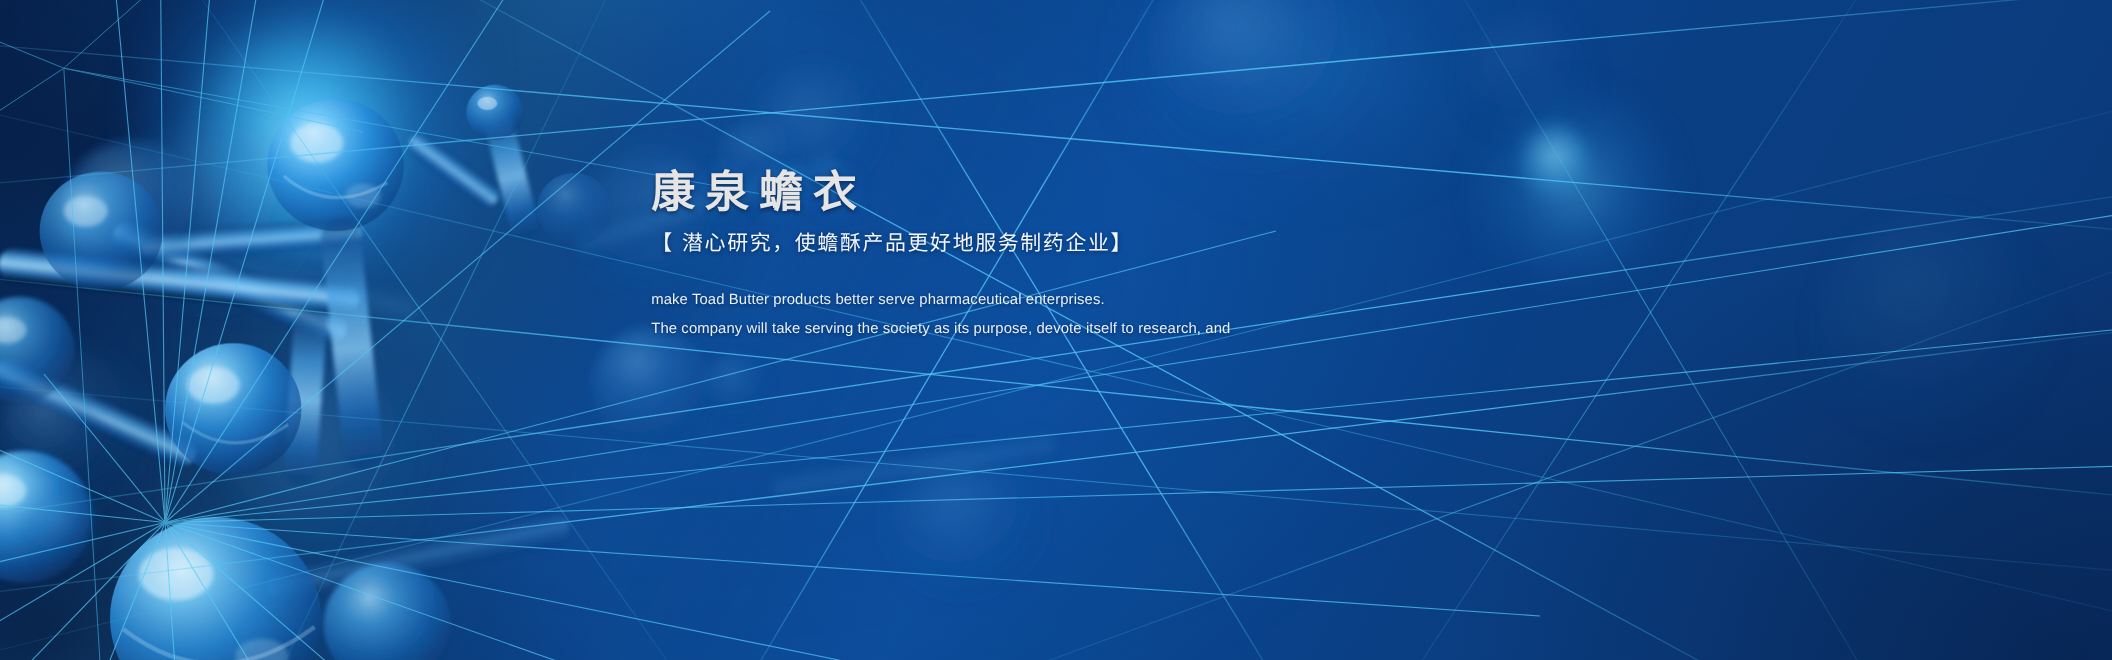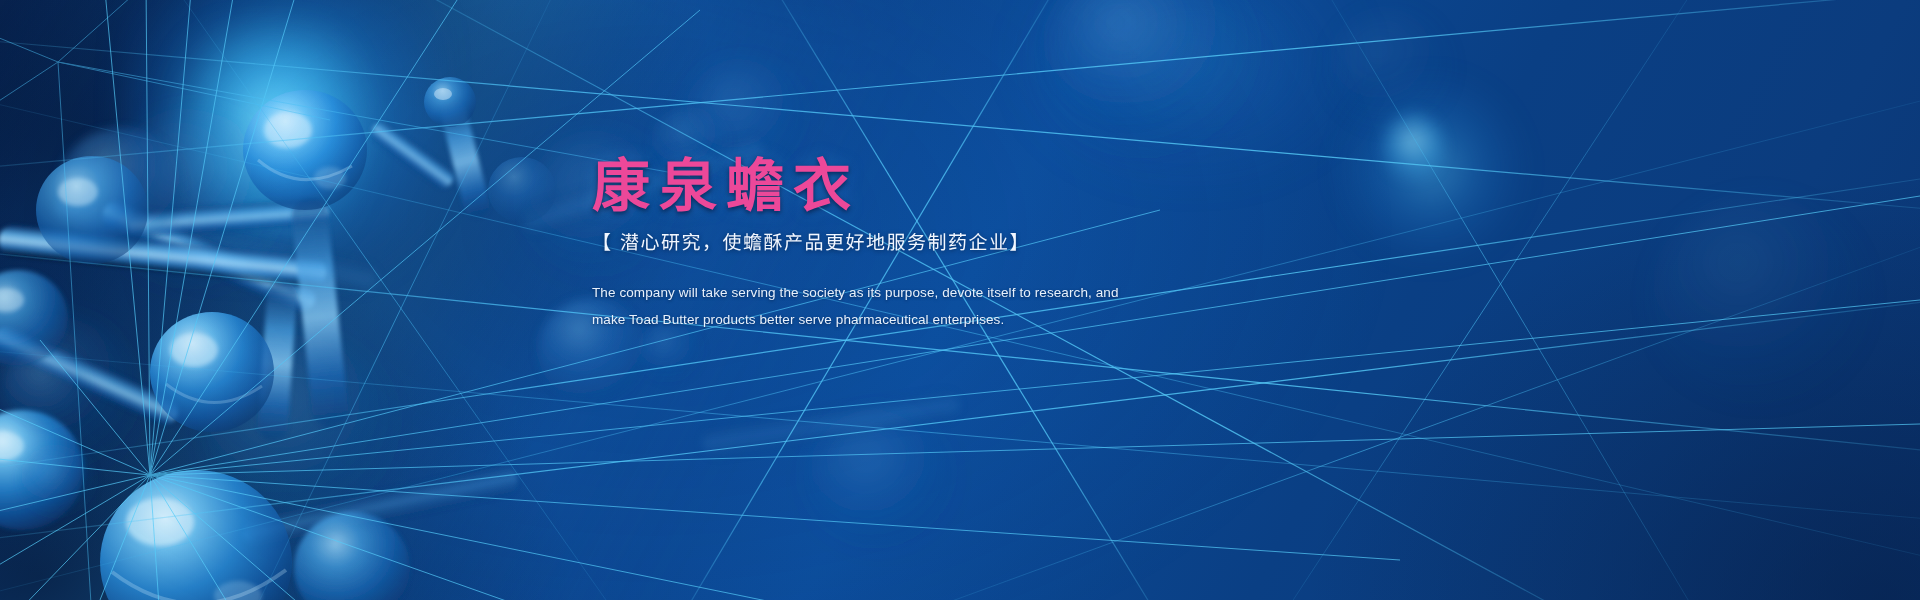--- a/index.html
+++ b/index.html
@@ -132,24 +132,24 @@
   .content {
     position: absolute;
     left: 592px;
     top: 152px;
     width: 900px;
     z-index: 40;
   }
 
   .title-cn {
     font-family: "DejaVu Sans", "Liberation Sans", sans-serif;
-    font-size: 58px;
+    font-size: 40px;
     font-weight: bold;
     letter-spacing: 9px;
-    color: #ec4899;
+    color: #e5e5e5;
     line-height: 1.18;
     margin: 0 0 8px 0;
     text-shadow:
       0 2px 5px rgba(2,16,44,0.65),
       0 0 18px rgba(70,160,240,0.30);
     white-space: nowrap;
   }
 
   .subtitle-cn {
     font-family: "DejaVu Sans", "Liberation Sans", sans-serif;
@@ -437,18 +437,18 @@
 
   <div class="bg-soft"></div>
 
   <div class="content">
 
     <h1 class="title-cn">康泉蟾衣</h1>
 
     <p class="subtitle-cn">【 潜心研究，使蟾酥产品更好地服务制药企业】</p>
 
     <p class="desc">
+      <span class="desc-line">make Toad Butter products better serve pharmaceutical enterprises.</span>
       <span class="desc-line">The company will take serving the society as its purpose, devote itself to research, and</span>
-      <span class="desc-line">make Toad Butter products better serve pharmaceutical enterprises.</span>
     </p>
   </div>
 
 </div>
 
 </body></html>

